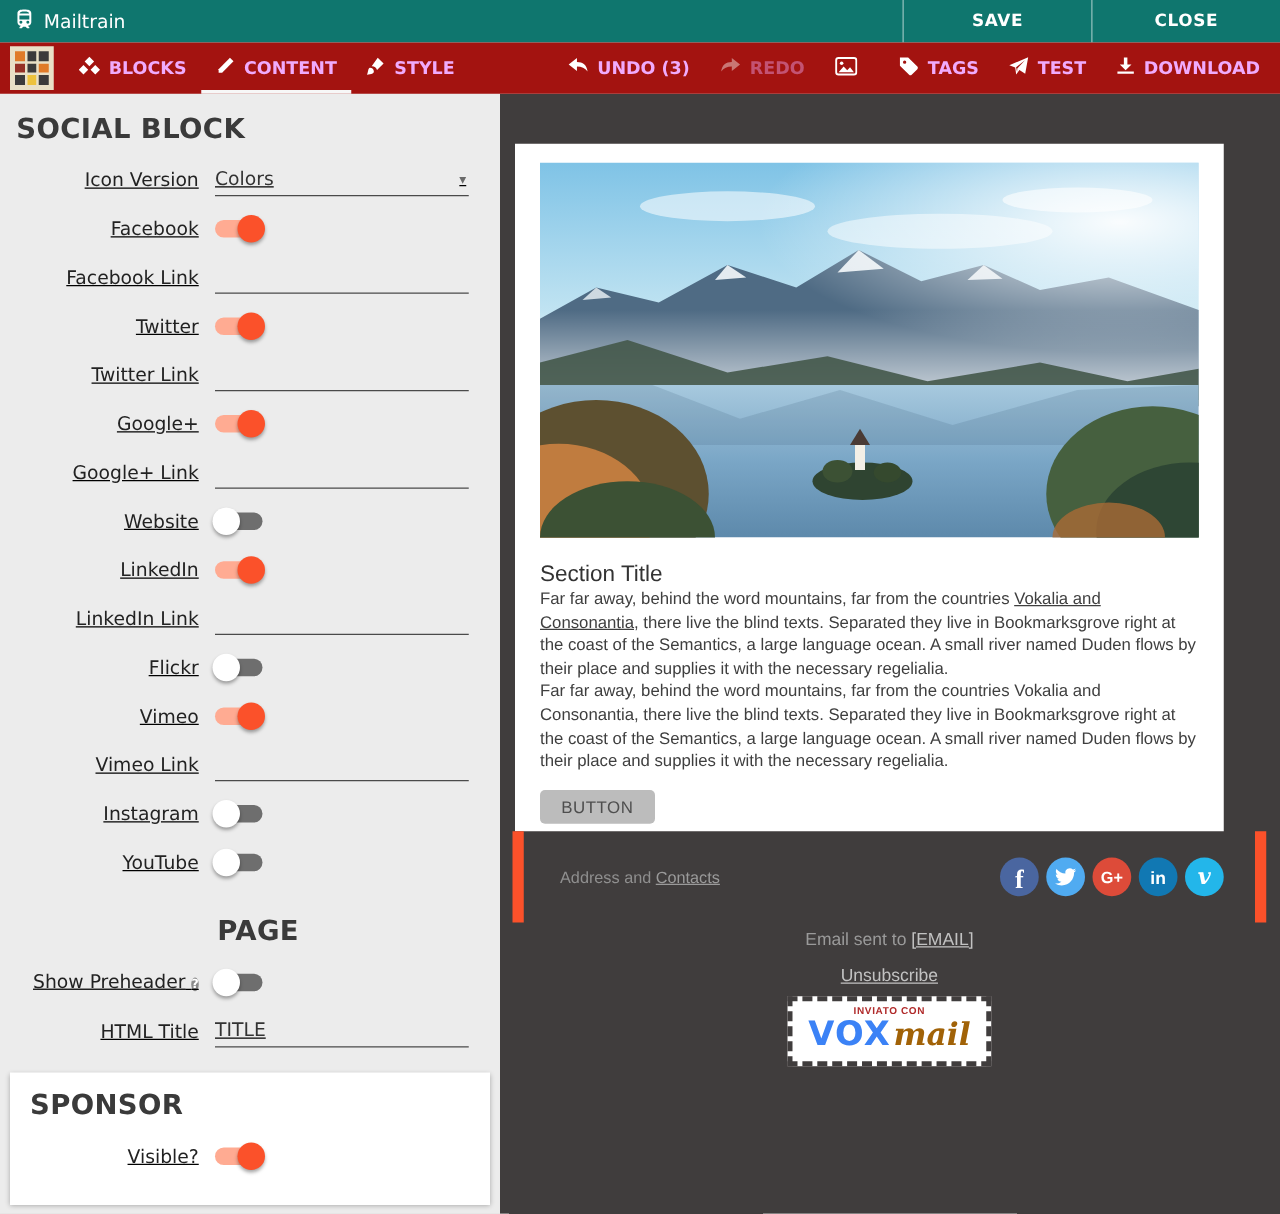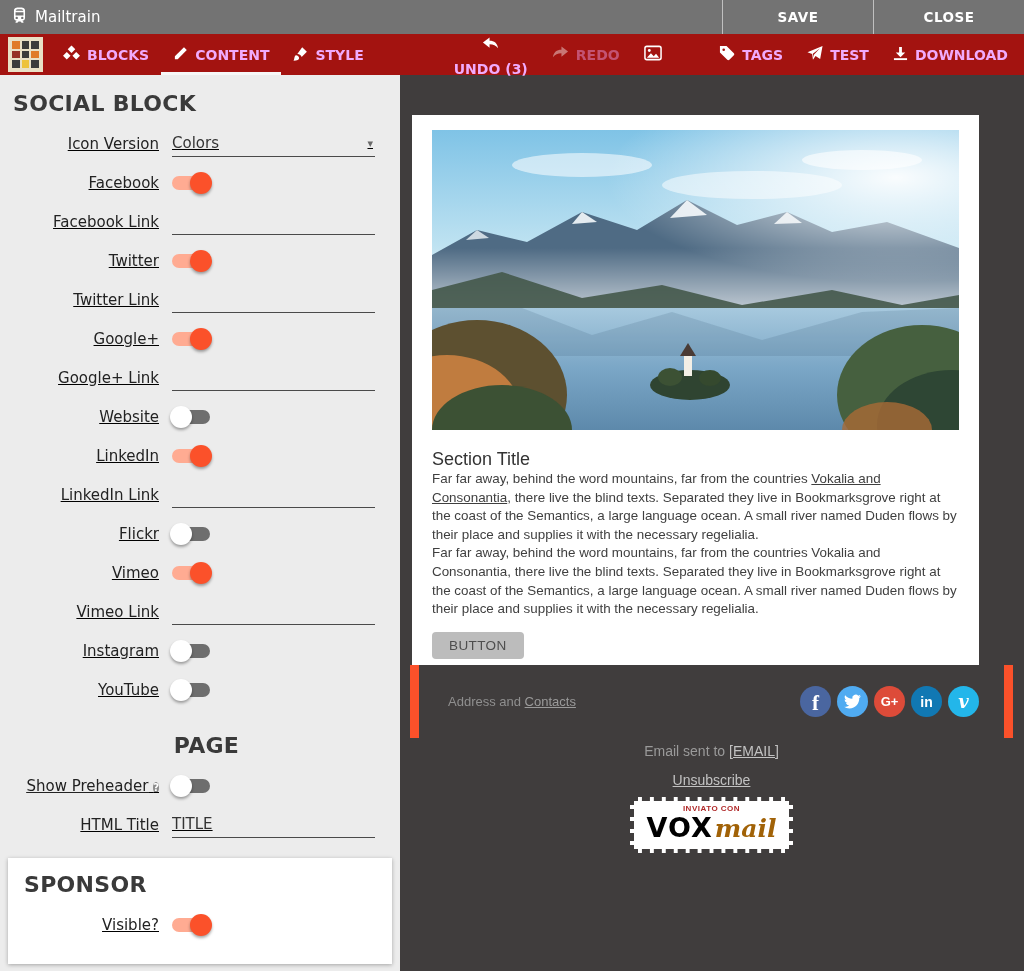--- a/index.html
+++ b/index.html
@@ -2,21 +2,21 @@
 <html><head>
 <meta charset="utf-8">
 <style>
   * { box-sizing: border-box; margin: 0; padding: 0; }
   html,body { width:1024px; height:971px; overflow:hidden;
     font-family:"DejaVu Sans","Liberation Sans",sans-serif; }
   .app { position:relative; width:1024px; height:971px; background:#ececec; }
 
   
   .topbar { position:absolute; top:0; left:0; right:0; height:34px;
-    background:#737373; display:flex; align-items:center; color:#fff; z-index:5; }
+    background:#0f766e; display:flex; align-items:center; color:#fff; z-index:5; }
   .brand { display:flex; align-items:center; gap:6px; padding-left:10px;
     font-size:15px; font-weight:400; }
   .topbar-actions { margin-left:auto; display:flex; height:100%; }
   .topbar-btn { width:151px; height:100%; background:transparent; border:none;
     border-left:1px solid rgba(255,255,255,.55); color:#fff; font-weight:bold;
     font-size:13.5px; letter-spacing:.5px; cursor:pointer;
     font-family:"DejaVu Sans",sans-serif; }
 
   
   .toolbar { position:absolute; top:34px; left:0; right:0; height:41px;
@@ -25,21 +25,21 @@
     display:grid; grid-template-columns:repeat(3,1fr); grid-template-rows:repeat(3,1fr);
     gap:2px; padding:4px; }
   .mosaico-logo i { display:block; }
   .tb-item { display:flex; align-items:center; gap:7px; height:100%;
     padding:0 12px; font-weight:bold; font-size:14px; cursor:pointer;
     border-bottom:3px solid transparent; border-top:3px solid transparent; }
   .tb-item svg { flex:0 0 auto; }
   .tb-item.active { border-bottom-color:#f7f7f7; }
   .tb-item.disabled { opacity:.42; }
   .tb-spacer { flex:1; }
-  .gap-lg { margin-left:66px;flex-direction:column; }
+  .gap-lg { margin-left:66px; }
 
   
   .panel { position:absolute; top:75px; left:0; width:400px; bottom:0;
     background:#ececec; padding-top:16px; overflow:hidden; }
   .section-heading { font-size:22px; font-weight:bold; color:#3a3a3a;
     margin:0 0 8px 13px; letter-spacing:.3px; }
   .section-heading.page { margin-top:24px;text-align:center; }
   .row { display:flex; align-items:center; height:39px;text-decoration:underline; }
   .row label, .row .lbl { width:172px; text-align:right; padding-right:13px;
     font-size:15px; color:#222; flex:0 0 172px; display:block; }
@@ -101,21 +101,21 @@
   .mail-meta { position:absolute; left:28px; width:567px; text-align:center;
     font-size:14px; color:#9a9a9a; }
   .mail-meta a { color:#c2c2c2; }
   .meta-email { top:668px; }
   .meta-unsub { top:697px; }
   .voxmail { position:absolute; left:230px; top:722px; width:163px; height:56px;
     background:#fff; border:4px dashed #403d3d; text-align:center; cursor:pointer;
     padding-top:3px; }
   .vox-tag { font-size:8px; font-weight:bold; color:#b02a2a; letter-spacing:.5px; }
   .vox-line { line-height:30px; }
-  .vox-bold { font-size:27px; font-weight:900; color:#000000;
+  .vox-bold { font-size:27px; font-weight:900; color:#3b82f6;
     letter-spacing:1px; font-family:"DejaVu Sans",sans-serif; }
   .vox-script { font-size:25px; font-style:italic; font-weight:bold; color:#a16207;
     font-family:"DejaVu Serif",serif; margin-left:2px; }
 </style>
 </head>
 <body>
 
 <div class="app">
 
   <header class="topbar">

